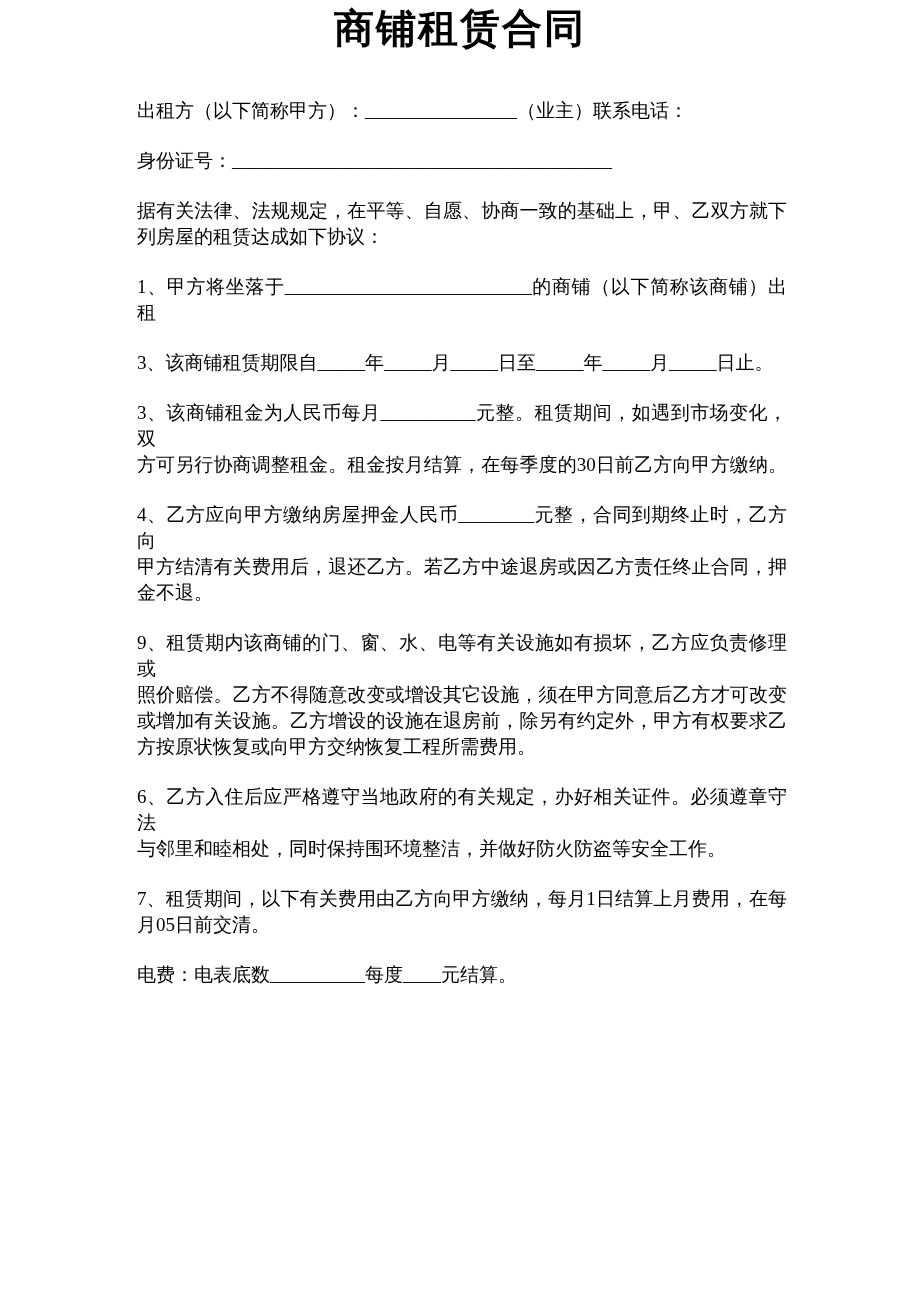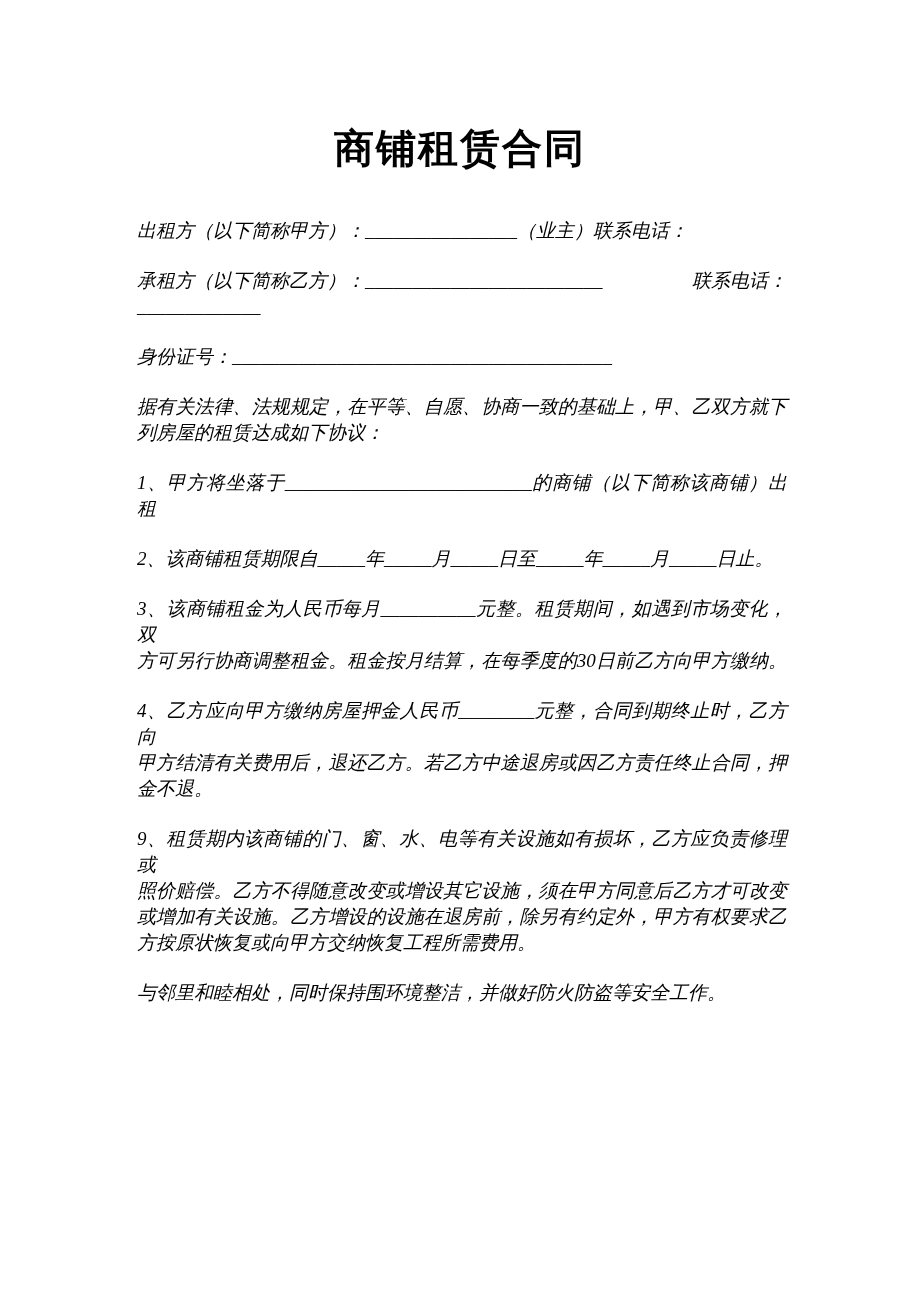--- a/index.html
+++ b/index.html
@@ -11,38 +11,36 @@
     position: relative;
     width: 920px;
     height: 1302px;
     background: #ffffff;
     overflow: hidden;
     font-family: "Liberation Serif", "DejaVu Serif", serif;
     color: #000000;
   }
   .doc-title {
     margin: 0;
-    padding-top: 120px;
     height: 58px;
     line-height: 58px;
     text-align: center;
     font-size: 40px;
     font-weight: bold;
     letter-spacing: 2px;
   }
   .doc-body {
     margin-top: 40px;
     margin-left: 137px;
     width: 650px;
     font-size: 19px;
     line-height: 26px;
   }
   .para {
     margin: 0 0 24px 0;
-    font-style: italic;
   }
   .line {
     display: block;
     min-height: 26px;
     text-align: left;
     white-space: pre;
   }
   .line.justify {
     white-space: normal;
     text-align: justify;
@@ -57,48 +55,52 @@
 </head>
 <body>
 
 <div class="page">
   <h1 class="doc-title">商铺租赁合同</h1>
   <div class="doc-body" id="doc-body">
       <div class="para">
         <div class="line">出租方（以下简称甲方）：________________（业主）联系电话：</div>
       </div>
       <div class="para">
-        <div class="line split"><span>承租方（以下简称乙方）：_________________________</span><span>联系电话：</span></div>
-        <div class="line">_____________</div>
-      </div>
-      <div class="para">
         <div class="line">身份证号：________________________________________</div>
       </div>
       <div class="para">
         <div class="line justify">据有关法律、法规规定，在平等、自愿、协商一致的基础上，甲、乙双方就下</div>
         <div class="line">列房屋的租赁达成如下协议：</div>
       </div>
       <div class="para">
         <div class="line justify">1、甲方将坐落于__________________________的商铺（以下简称该商铺）出租</div>
       </div>
       <div class="para">
-        <div class="line">2、该商铺租赁期限自_____年_____月_____日至_____年_____月_____日止。</div>
+        <div class="line">3、该商铺租赁期限自_____年_____月_____日至_____年_____月_____日止。</div>
       </div>
       <div class="para">
         <div class="line justify">3、该商铺租金为人民币每月__________元整。租赁期间，如遇到市场变化，双</div>
         <div class="line justify">方可另行协商调整租金。租金按月结算，在每季度的30日前乙方向甲方缴纳。</div>
       </div>
       <div class="para">
         <div class="line justify">4、乙方应向甲方缴纳房屋押金人民币________元整，合同到期终止时，乙方向</div>
         <div class="line justify">甲方结清有关费用后，退还乙方。若乙方中途退房或因乙方责任终止合同，押</div>
         <div class="line">金不退。</div>
       </div>
       <div class="para">
         <div class="line justify">9、租赁期内该商铺的门、窗、水、电等有关设施如有损坏，乙方应负责修理或</div>
         <div class="line justify">照价赔偿。乙方不得随意改变或增设其它设施，须在甲方同意后乙方才可改变</div>
         <div class="line justify">或增加有关设施。乙方增设的设施在退房前，除另有约定外，甲方有权要求乙</div>
         <div class="line">方按原状恢复或向甲方交纳恢复工程所需费用。</div>
       </div>
       <div class="para">
+        <div class="line justify">6、乙方入住后应严格遵守当地政府的有关规定，办好相关证件。必须遵章守法</div>
         <div class="line">与邻里和睦相处，同时保持围环境整洁，并做好防火防盗等安全工作。</div>
+      </div>
+      <div class="para">
+        <div class="line justify">7、租赁期间，以下有关费用由乙方向甲方缴纳，每月1日结算上月费用，在每</div>
+        <div class="line">月05日前交清。</div>
+      </div>
+      <div class="para">
+        <div class="line">电费：电表底数__________每度____元结算。</div>
       </div>
     </div>
 </div>
 
 </body></html>

